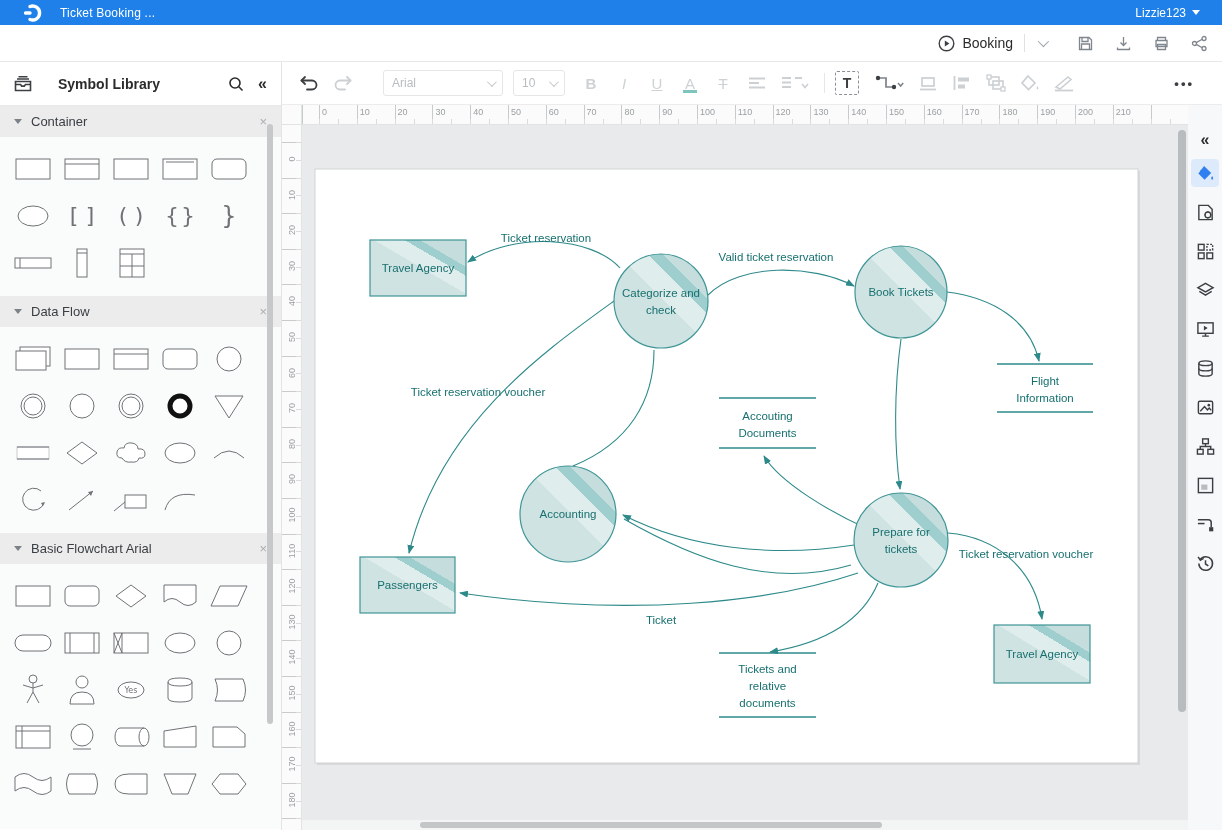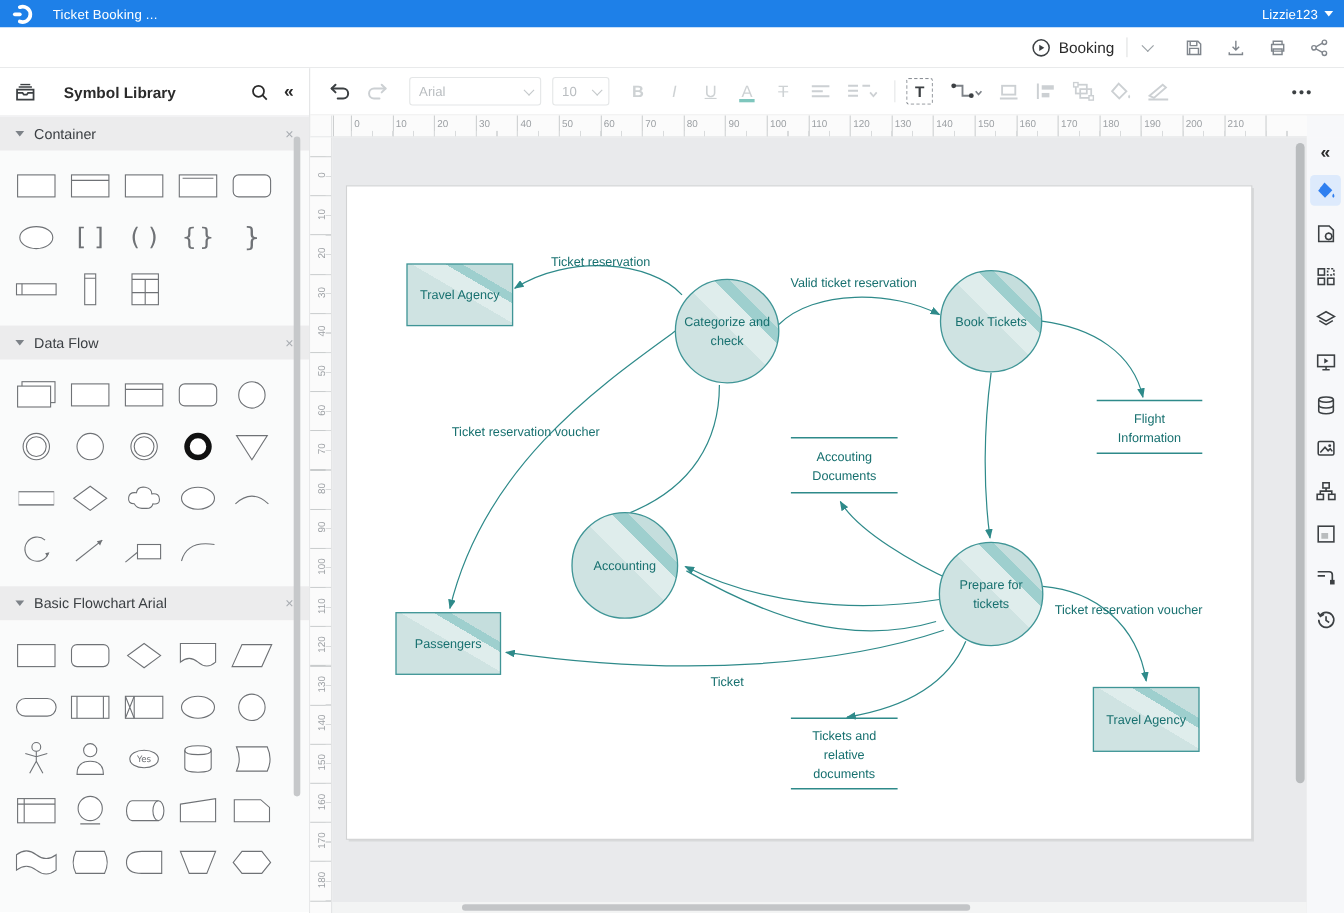--- a/index.html
+++ b/index.html
@@ -1,19 +1,19 @@
 <!DOCTYPE html>
 <html><head>
 <meta charset="utf-8">
 <style>
   * { margin:0; padding:0; box-sizing:border-box; }
   html,body { width:1222px; height:830px; overflow:hidden; font-family:"Liberation Sans", sans-serif; background:#fff; }
 
   
-  .titlebar { height:25px; background:#1e80e8; display:flex; align-items:center; padding:0 10px; color:#fff; }
+  .titlebar { height:25px; background:#1e80e8; display:flex; align-items:center; padding:0 22px; color:#fff; }
   .titlebar .logo { width:22px; height:20px; margin-right:16px; display:flex; align-items:center; }
   .titlebar .doc-title { font-size:12px; letter-spacing:.2px; }
   .titlebar .spacer { flex:1; }
   .titlebar .user { font-size:12px; display:flex; align-items:center; gap:6px; cursor:default; }
   .caret-down { width:0; height:0; border-left:4px solid transparent; border-right:4px solid transparent; border-top:5px solid #fff; display:inline-block; }
 
   
   .menubar { height:37px; display:flex; align-items:center; padding:0 14px; border-bottom:1px solid #e7e8e9; background:#fff; }
   .menus { display:flex; align-items:center; }
   .menu-item { font-size:13px; color:#2b2b2b; margin-right:34px; cursor:default; }
@@ -520,21 +520,21 @@
             <path d="M6 3 L2.5 6.5 L6 10" fill="none" stroke="#3c4043" stroke-width="1.8" stroke-linecap="round" stroke-linejoin="round"></path>
             <path d="M2.5 6.5 H13 a4.5 4.5 0 0 1 0 9 H8" fill="none" stroke="#3c4043" stroke-width="1.8" stroke-linecap="round"></path>
           </svg>
       </span>
       <span class="tb-ic">
         <svg width="20" height="18" viewBox="0 0 20 18">
             <path d="M14 3 L17.5 6.5 L14 10" fill="none" stroke="#ccd0d3" stroke-width="1.8" stroke-linecap="round" stroke-linejoin="round"></path>
             <path d="M17.5 6.5 H7 a4.5 4.5 0 0 0 0 9 H12" fill="none" stroke="#ccd0d3" stroke-width="1.8" stroke-linecap="round"></path>
           </svg>
       </span>
-      <span class="tb-sel" style="width:120px; margin-left:8px;">
+      <span class="tb-sel" style="width:120px; margin-left:19px;">
         <span class="sv">Arial</span>
           <span class="sc"></span>
       </span>
       <span class="tb-sel" style="width:52px;">
         <span class="sv">10</span>
           <span class="sc"></span>
       </span>
       <span id="fmt-btns" style="display:flex;align-items:center;margin-left:4px;">
           <span class="fmt b">B</span>
           <span class="fmt i">I</span>

